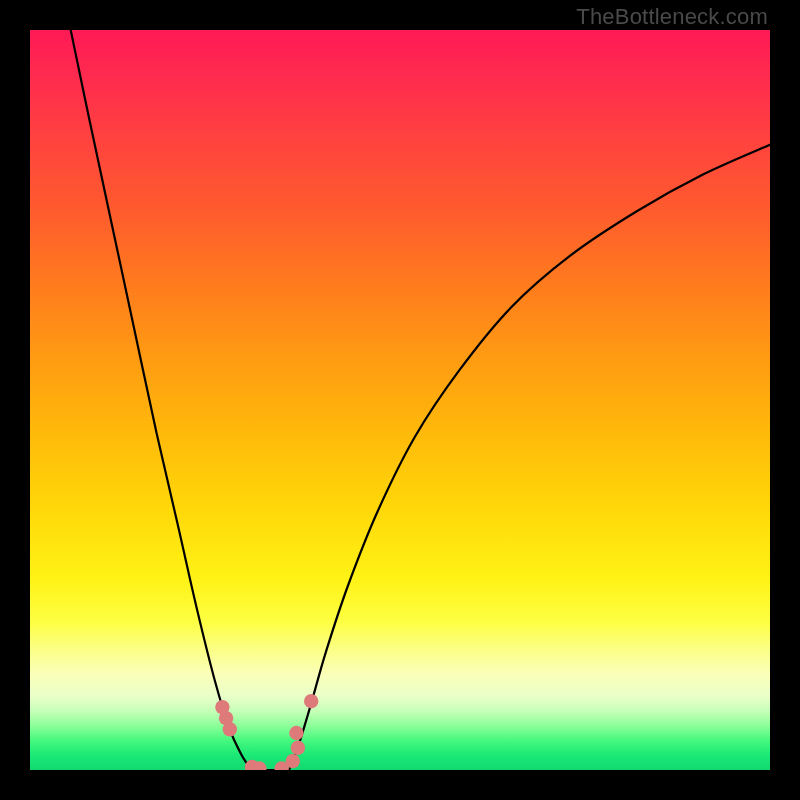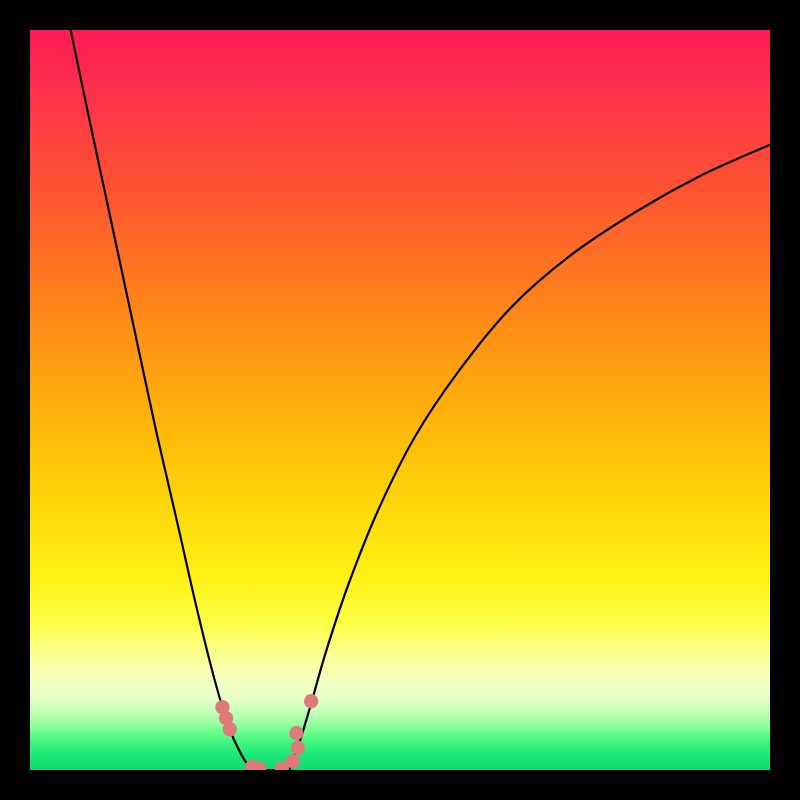--- a/index.html
+++ b/index.html
@@ -59,20 +59,21 @@
     position: absolute;
     top: 0; left: 0;
     width: 740px;
     height: 740px;
   }
 </style>
 </head>
 <body>
 
 <div class="frame">
+  <div class="watermark">TheBottleneck.com</div>
 
   <div class="plot-area">
     <svg class="plot-svg" viewBox="0 0 740 740" preserveAspectRatio="none">
       <g id="curves-group">
           <path d="M 40.7 0 C 43.78333333333334 14.799999999999992 52.41666666666667 56.73333333333329 59.2 88.79999999999995 C 65.98333333333333 120.86666666666662 74 157.86666666666665 81.4 192.39999999999998 C 88.80000000000001 226.9333333333333 96.2 261.4666666666667 103.60000000000001 296 C 111.00000000000001 330.5333333333333 118.4 366.29999999999995 125.80000000000001 399.59999999999997 C 133.20000000000002 432.9 141.21666666666667 466.19999999999993 148 495.79999999999995 C 154.78333333333333 525.4 160.33333333333334 551.3000000000001 166.5 577.2 C 172.66666666666666 603.1 179.45 630.85 185 651.2 C 190.55 671.5500000000001 195.48333333333335 687.2133333333333 199.8 699.3 C 204.11666666666667 711.3866666666667 207.81666666666666 717.6766666666667 210.89999999999998 723.72 C 213.9833333333333 729.7633333333333 216.45 732.8466666666666 218.29999999999998 735.56 C 220.14999999999998 738.2733333333333 221.38333333333333 739.26 222 740" fill="none" stroke="#000000" stroke-width="2.2" stroke-linecap="round"></path>
           <path d="M 259 740 C 259.6166666666667 738.52 260.85 736.0533333333333 262.7 731.12 C 264.54999999999995 726.1866666666667 267.01666666666665 720.02 270.09999999999997 710.4 C 273.1833333333333 700.78 276.8833333333333 688.1999999999999 281.2 673.4 C 285.51666666666665 658.6 289.8333333333333 641.3333333333334 296 621.6 C 302.1666666666667 601.8666666666667 309.56666666666666 578.4333333333334 318.2 555 C 326.8333333333333 531.5666666666666 336.69999999999993 505.6666666666667 347.79999999999995 481 C 358.9 456.3333333333333 371.23333333333335 430.43333333333334 384.8 407 C 398.3666666666667 383.56666666666666 413.16666666666663 361.9833333333333 429.2 340.4 C 445.23333333333335 318.81666666666666 462.5 296.6166666666667 481 277.5 C 499.5 258.3833333333333 519.2333333333332 241.73333333333338 540.1999999999999 225.70000000000005 C 561.1666666666666 209.6666666666667 584.5999999999999 194.86666666666665 606.8 181.29999999999995 C 629 167.73333333333326 651.1999999999999 155.39999999999995 673.4 144.29999999999995 C 695.6 133.19999999999996 728.9 119.63333333333337 740 114.70000000000005" fill="none" stroke="#000000" stroke-width="2.2" stroke-linecap="round"></path>
           <path d="M 222 740 C 228.16666666666666 740 252.83333333333334 740 259 740" fill="none" stroke="#000000" stroke-width="2" stroke-linecap="round"></path>
         </g>
       <g id="markers-group">
           <circle cx="192.4" cy="677.1" r="7.2" fill="#de7a7a"></circle>

